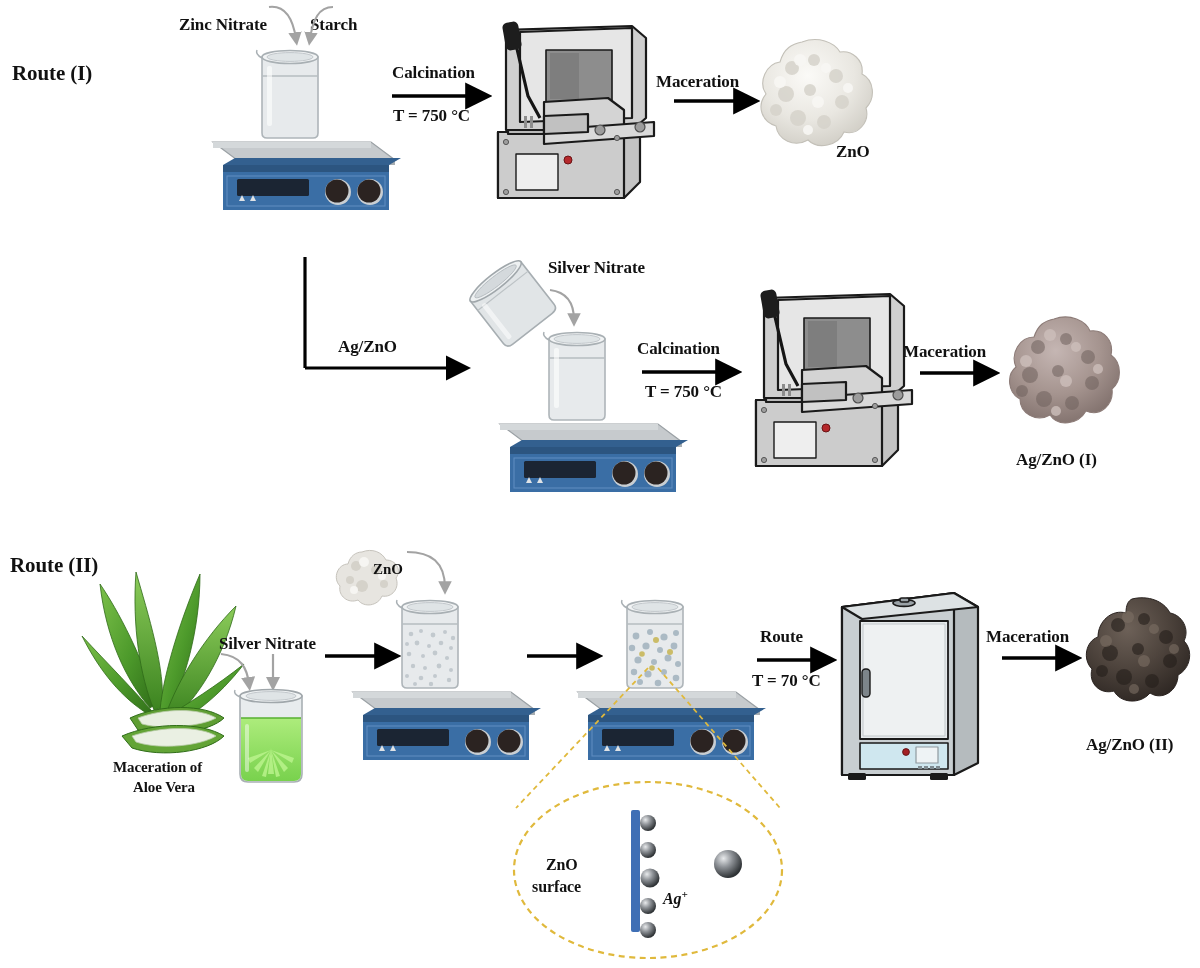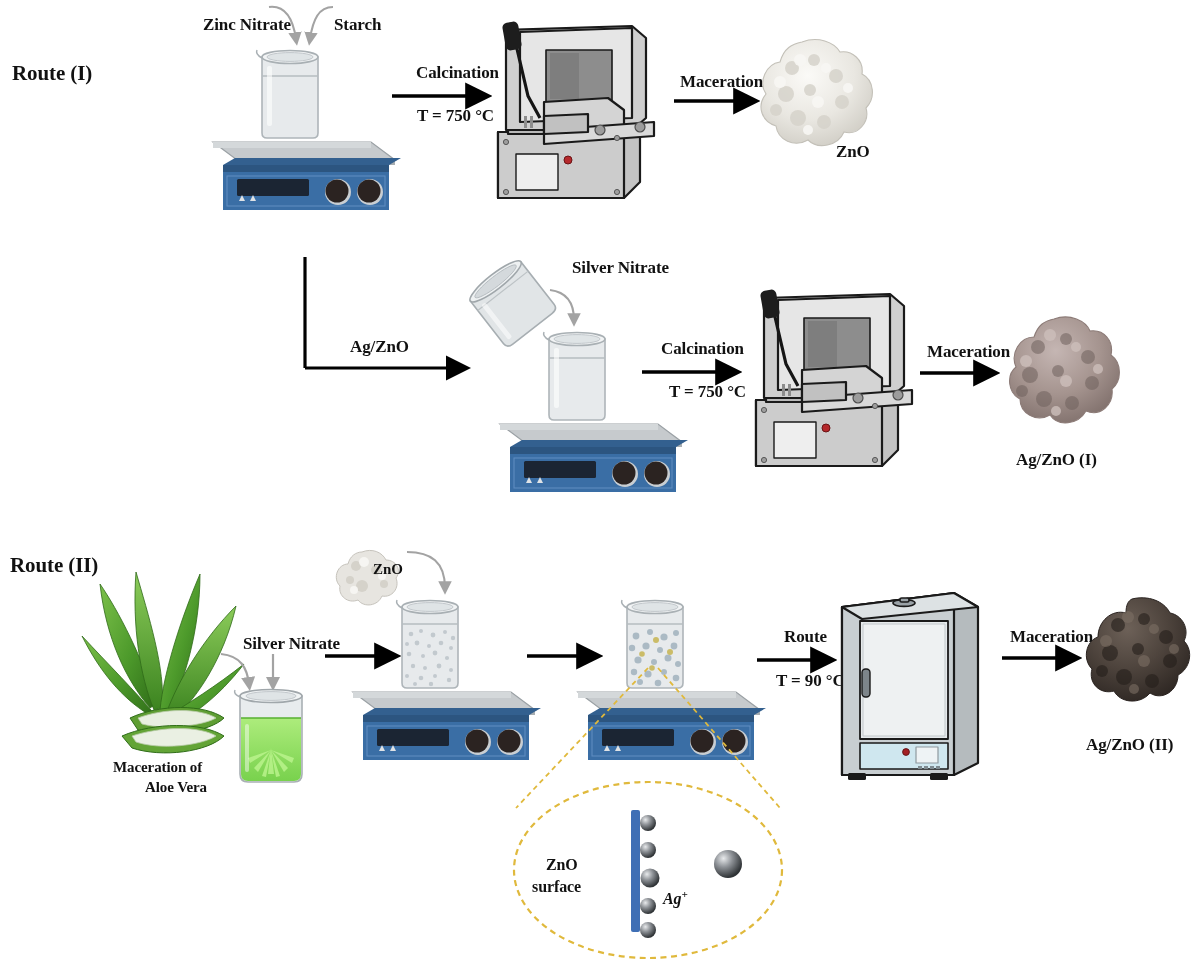--- a/index.html
+++ b/index.html
@@ -14,21 +14,21 @@
   .lbl{
     position:absolute;
     font-family:"Liberation Serif", serif;
     font-weight:bold;
     color:#111;
     white-space:nowrap;
     line-height:1.12;
     letter-spacing:-0.1px;
   }
   .route-title{font-size:21px;}
-  .step-lbl{font-size:17px;margin-left:24px;}
+  .step-lbl{font-size:17px;}
   .prod-lbl{font-size:17px;}
   .small-lbl{font-size:15px;}
   .inset-lbl{font-size:16px;text-align:center;}
   svg{display:block;overflow:visible;}
   .svgwrap{position:absolute;pointer-events:none;}
 </style>
 </head>
 <body>
 
 <div id="stage">
@@ -173,21 +173,21 @@
     </svg>
   </div>
   <div class="lbl prod-lbl" style="left:836px;top:142px;">ZnO</div>
 
   <div class="svgwrap" style="left:300px;top:255px;">
     <svg width="180" height="130" viewBox="0 0 180 130">
       <path d="M5,2 L5,113" stroke="#000" stroke-width="3.2" fill="none"></path>
       <line x1="5" y1="113" x2="152" y2="113" stroke="#000" stroke-width="3.2" marker-end="url(#blkhead)"></line>
     </svg>
   </div>
-  <div class="lbl step-lbl" style="left:326px;top:337px;font-family:Liberation Serif, serif;">Ag/ZnO</div>
+  <div class="lbl step-lbl" style="left:338px;top:337px;font-family:Liberation Serif, serif;">Ag/ZnO</div>
 
   <div class="svgwrap" style="left:455px;top:258px;">
     <svg width="130" height="90" viewBox="0 0 130 90">
       <g transform="rotate(-38 60 45)">
         <path d="M26,16 L26,70 Q26,76 33,76 L83,76 Q90,76 90,70 L90,16 Z" fill="#e1e5e7" stroke="#a7aeb2" stroke-width="1.6"></path>
         <ellipse cx="58" cy="16" rx="32" ry="7.5" fill="#eef1f2" stroke="#a0a7ab" stroke-width="1.6"></ellipse>
         <ellipse cx="58" cy="16" rx="26" ry="5" fill="#d4d9dc" stroke="#b6bcc0" stroke-width="0.9"></ellipse>
         <path d="M26,28 L90,28" stroke="#bcc2c5" stroke-width="1.2"></path>
         <rect x="32" y="26" width="5" height="44" fill="#fff" opacity="0.55" rx="2"></rect>
       </g>
@@ -336,21 +336,21 @@
 
       <g>
         <path d="M52,150 C82,136 126,136 146,150 C132,164 88,170 60,162 Z" fill="#5f9e33" stroke="#2f6d18" stroke-width="1"></path>
         <path d="M60,150 C86,140 122,140 138,150 C124,158 86,162 64,156 Z" fill="#e8efe0" stroke="#b9cba8" stroke-width="0.8"></path>
         <path d="M44,168 C76,154 124,154 146,168 C130,184 84,190 54,180 Z" fill="#63a436" stroke="#2f6d18" stroke-width="1"></path>
         <path d="M54,168 C84,158 122,158 138,168 C122,178 82,182 58,174 Z" fill="#eaf0e3" stroke="#b9cba8" stroke-width="0.8"></path>
       </g>
     </svg>
   </div>
   <div class="lbl small-lbl" style="left:113px;top:759px;">Maceration of</div>
-  <div class="lbl small-lbl" style="left:133px;top:779px;margin-left:12px;">Aloe Vera</div>
+  <div class="lbl small-lbl" style="left:133px;top:779px;">Aloe Vera</div>
 
   <div class="lbl step-lbl" style="left:219px;top:634px;">Silver Nitrate</div>
   <div class="svgwrap" style="left:219px;top:652px;">
     <svg width="90" height="48" viewBox="0 0 90 48">
       <path d="M2,2 C22,4 28,16 30,32" stroke="#a3a3a3" stroke-width="2.2" fill="none" marker-end="url(#greyhead)"></path>
       <path d="M54,2 L54,32" stroke="#a3a3a3" stroke-width="2.2" fill="none" marker-end="url(#greyhead)"></path>
     </svg>
   </div>
 
   <div class="svgwrap" style="left:228px;top:690px;">
@@ -523,21 +523,21 @@
         <polygon points="45,163 51,163 48,157" fill="#dfe3e6"></polygon>
         <circle cx="133" cy="154" r="13" fill="#c9ced2"></circle>
         <circle cx="132" cy="153" r="11.5" fill="#2b2321"></circle>
         <circle cx="165" cy="154" r="13" fill="#c9ced2"></circle>
         <circle cx="164" cy="153" r="11.5" fill="#2b2321"></circle>
       </g>
     </svg>
   </div>
 
   <div class="lbl step-lbl" style="left:760px;top:627px;">Route</div>
-  <div class="lbl step-lbl" style="left:752px;top:671px;">T = 90 °C</div>
+  <div class="lbl step-lbl" style="left:752px;top:671px;">T = 70 °C</div>
   <div class="svgwrap" style="left:755px;top:652px;">
     <svg width="90" height="20" viewBox="0 0 90 20">
       <line x1="2" y1="8" x2="62" y2="8" stroke="#000" stroke-width="3.4" marker-end="url(#blkhead)"></line>
     </svg>
   </div>
 
   <div class="svgwrap" style="left:834px;top:585px;">
     <svg width="152" height="195" viewBox="0 0 152 195">
       <g stroke="#1a1a1a" stroke-width="2.2" stroke-linejoin="round">
         <polygon points="8,22 120,8 144,22 144,178 120,190 8,190" fill="#b5bbbe"></polygon>

